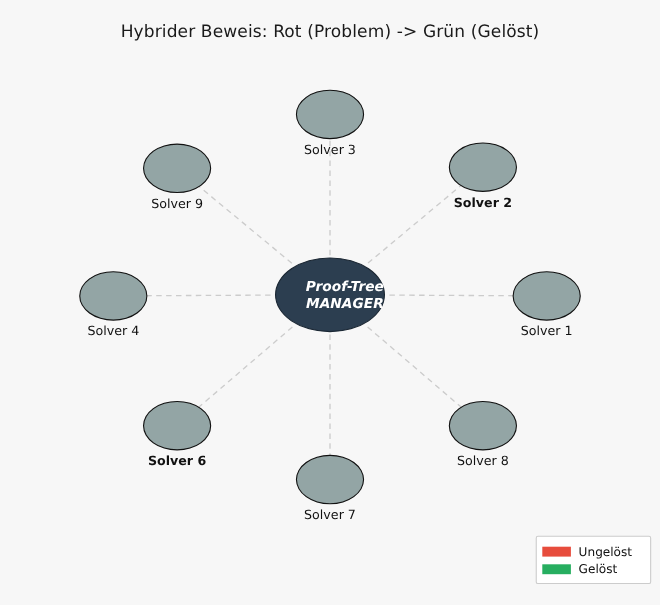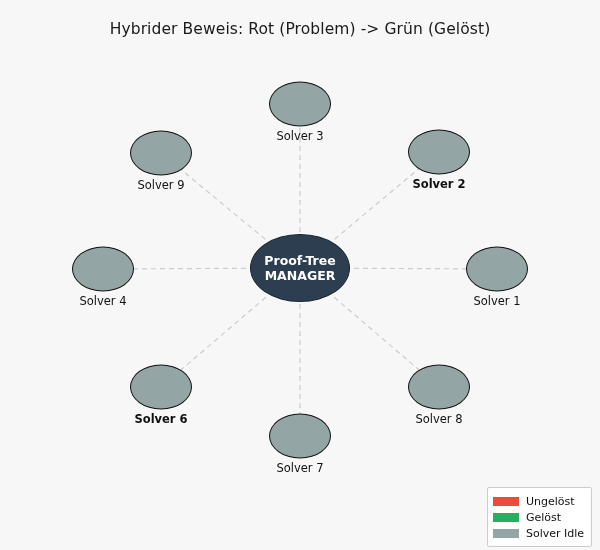--- a/index.html
+++ b/index.html
@@ -24,21 +24,22 @@
 
   .edges{position:absolute;left:0;top:0;width:600px;height:550px;}
 
   .node{
     position:absolute;
     border-radius:50%;
     box-sizing:border-box;
     transform:translate(-50%,-50%);
     display:flex;
     align-items:center;
-    justify-content:center;
+    justify-content:flex-end;
+    font-style:italic;
   }
   .node-solver{
     width:62px;height:45px;
     background:#93a5a5;
     border:1.6px solid #111111;
   }
   .node-manager{
     width:100px;height:68px;
     background:#2c3e50;
     border:1.6px solid #1b2733;
@@ -131,20 +132,16 @@
   <div class="legend">
     <div id="legend-rows">
         <div class="legend-row">
           <div class="legend-swatch" style="background: rgb(231, 76, 60);"></div>
           <div class="legend-text">Ungelöst</div>
         </div>
         <div class="legend-row">
           <div class="legend-swatch" style="background: rgb(39, 174, 96);"></div>
           <div class="legend-text">Gelöst</div>
         </div>
-        <div class="legend-row">
-          <div class="legend-swatch" style="background: rgb(147, 165, 165);"></div>
-          <div class="legend-text">Solver Idle</div>
-        </div>
       </div>
   </div>
 
 </div>
 
 </body></html>

